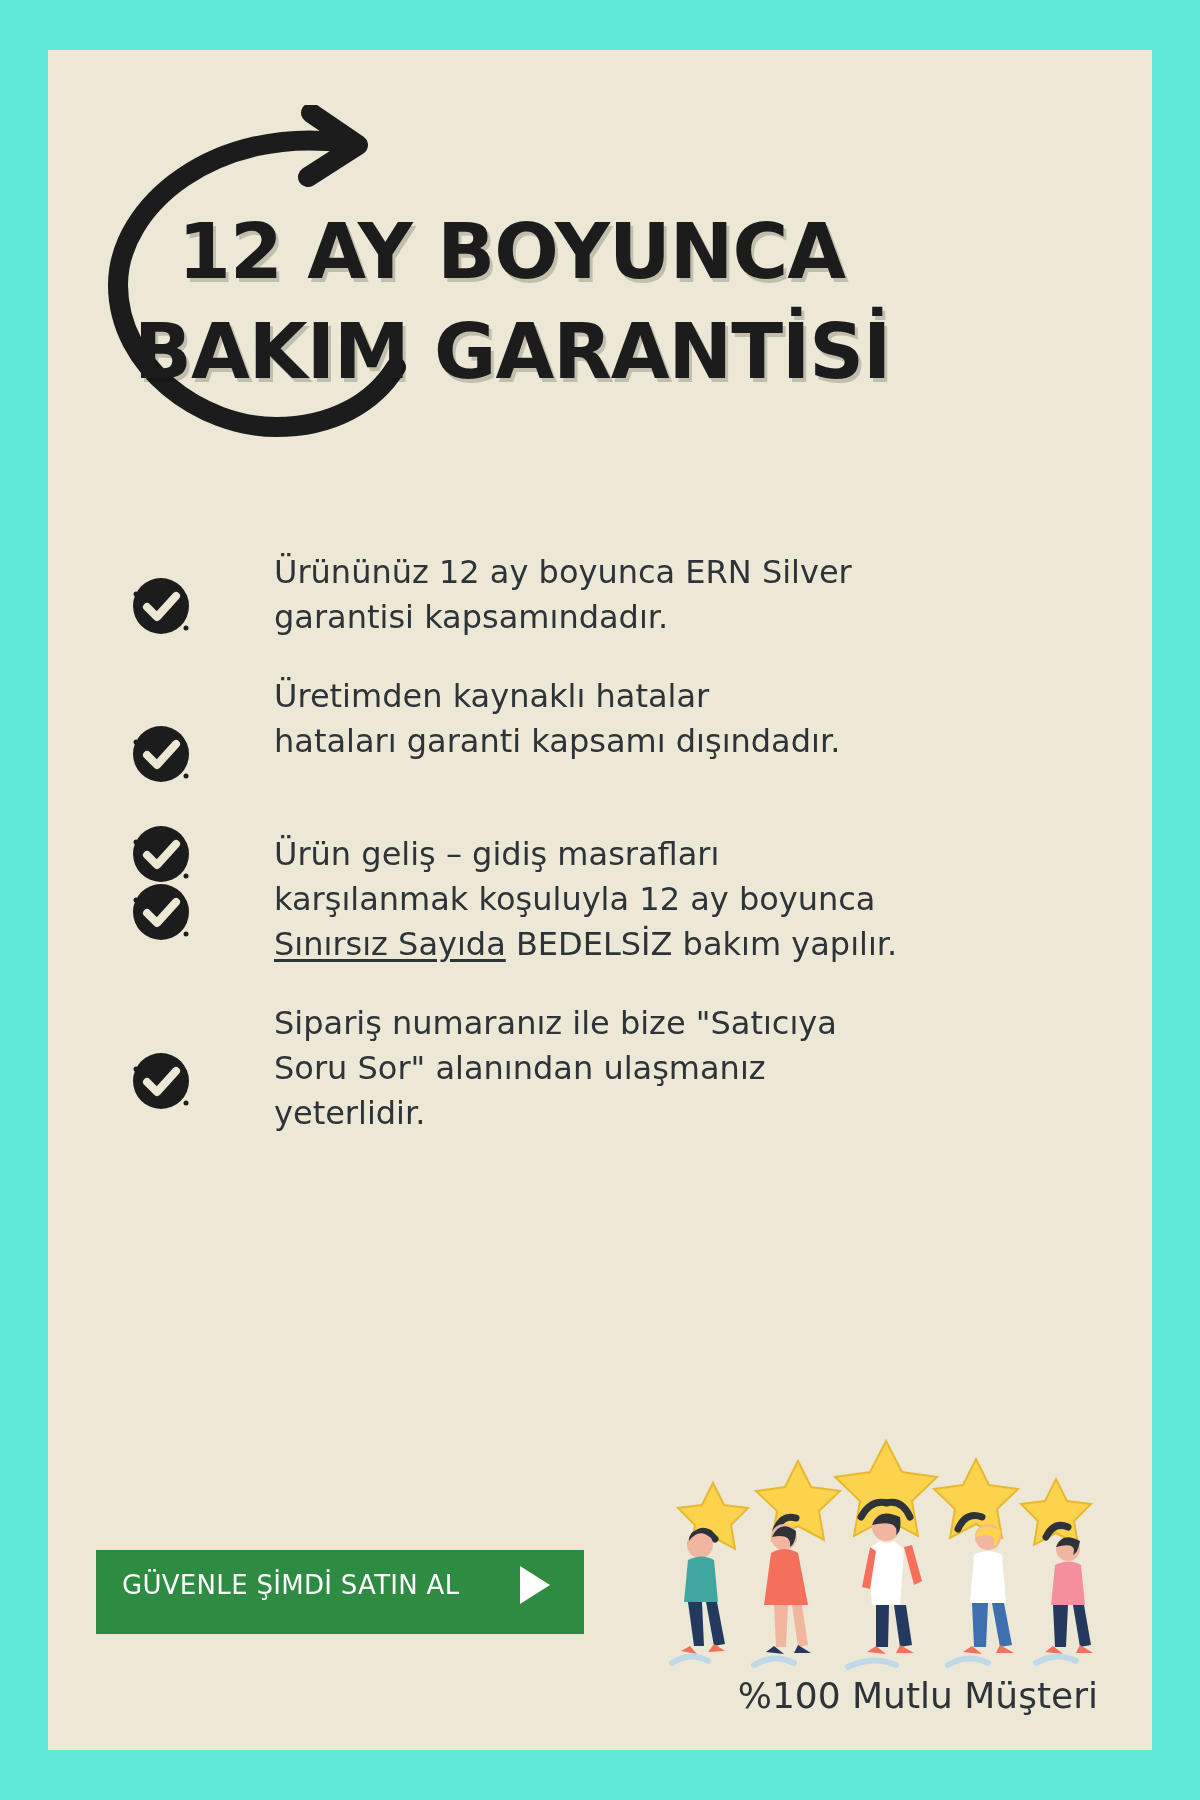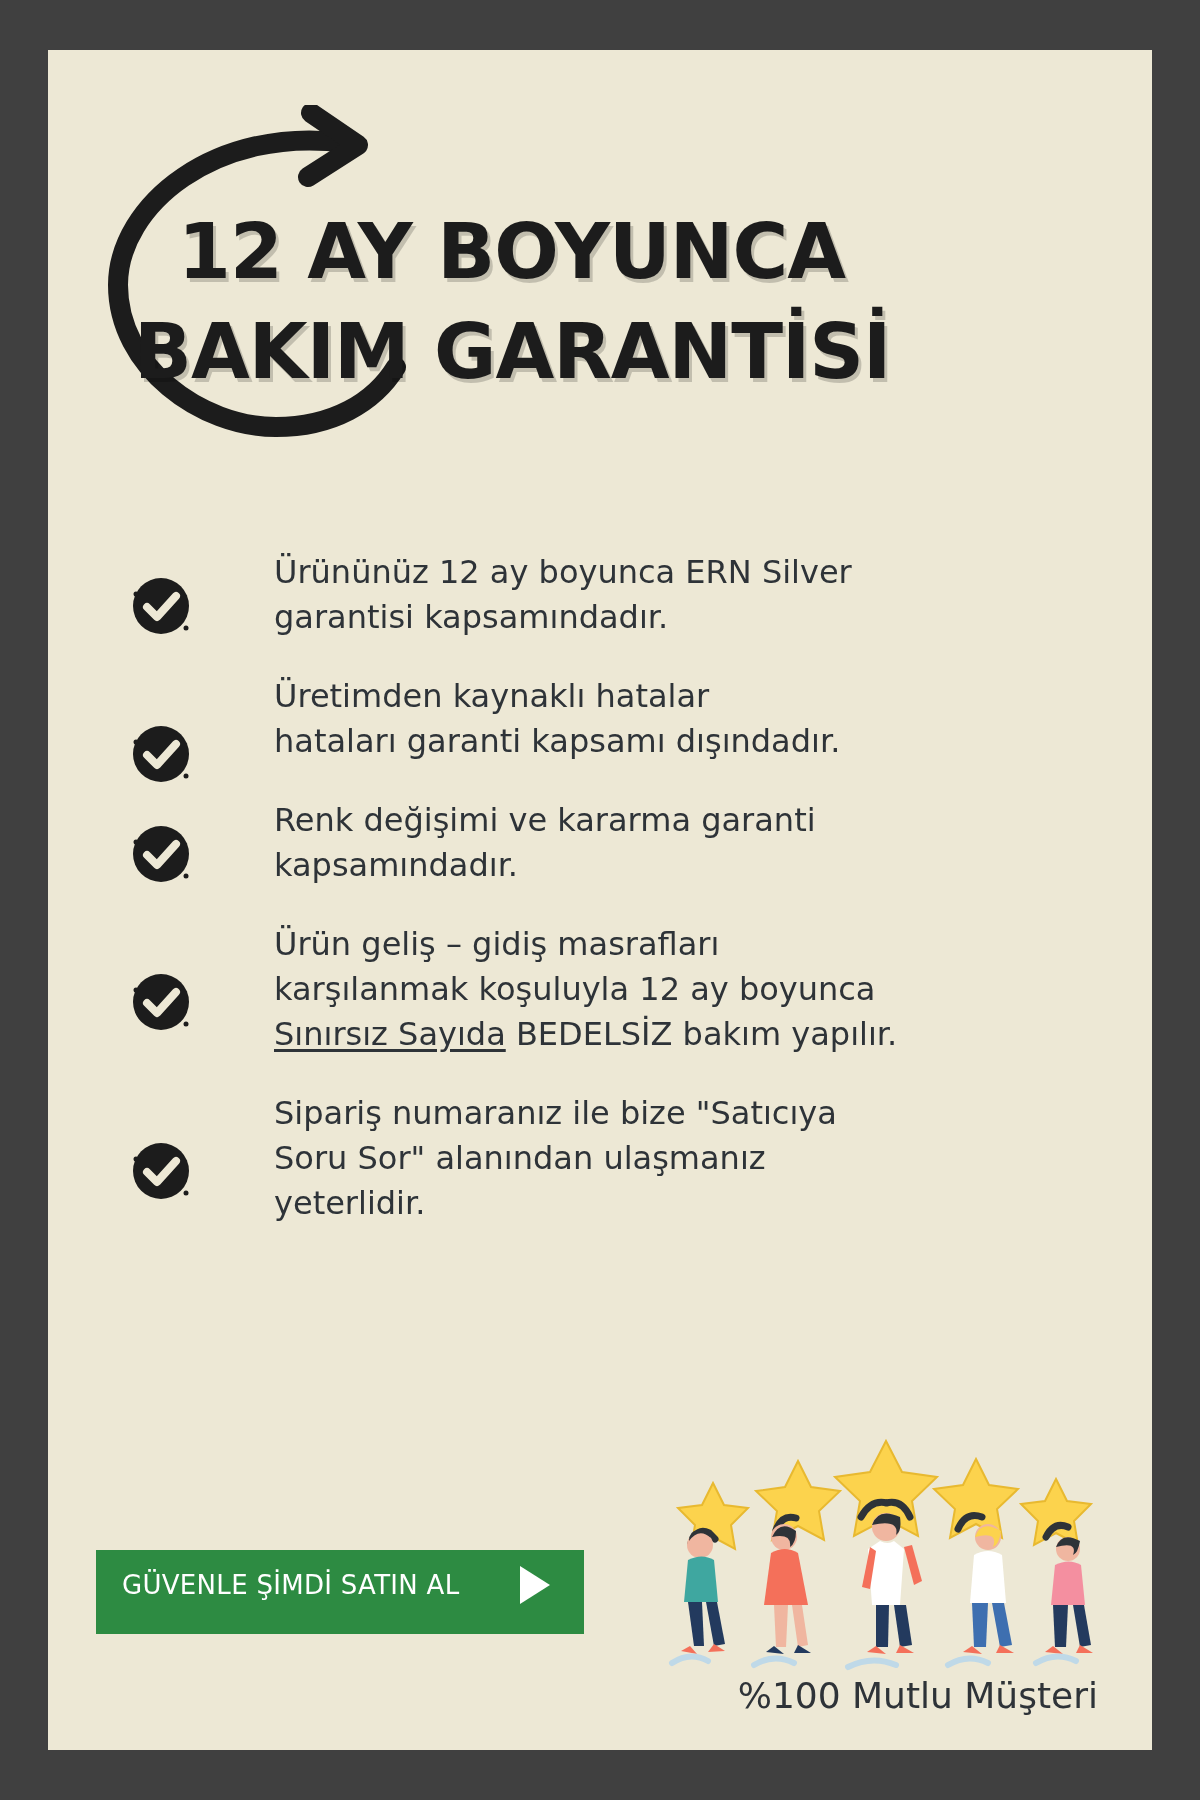--- a/index.html
+++ b/index.html
@@ -10,21 +10,21 @@
     width: 1200px;
     height: 1800px;
     background: #FBDE6B;
     font-family: "Liberation Sans", sans-serif;
     overflow: hidden;
   }
   .poster {
     position: relative;
     width: 1200px;
     height: 1800px;
-    background: #404040;
+    background: #5eead4;
     box-sizing: border-box;
   }
   .panel {
     position: absolute;
     left: 48px;
     top: 50px;
     width: 1104px;
     height: 1700px;
     background: #EDE8D5;
     box-sizing: border-box;
@@ -210,24 +210,20 @@
 
       <div class="bullet lines2">
         <span class="check">
           <svg viewBox="0 0 66 66" width="66" height="66" aria-hidden="true">
             <circle cx="33" cy="34" r="28" fill="#1C1C1C"></circle>
             <path d="M19 35 L29 45 L48 24" fill="none" stroke="#EDE8D5" stroke-width="8" stroke-linecap="round" stroke-linejoin="round"></path>
             <circle cx="8" cy="22" r="2.5" fill="#1C1C1C"></circle>
             <circle cx="58" cy="56" r="2.5" fill="#1C1C1C"></circle>
           </svg>
         </span>
-        <div class="btext">
-          <div>Renk değişimi ve kararma garanti</div>
-          <div>kapsamındadır.</div>
-        </div>
       </div>
 
       <div class="bullet lines3">
         <span class="check">
           <svg viewBox="0 0 66 66" width="66" height="66" aria-hidden="true">
             <circle cx="33" cy="34" r="28" fill="#1C1C1C"></circle>
             <path d="M19 35 L29 45 L48 24" fill="none" stroke="#EDE8D5" stroke-width="8" stroke-linecap="round" stroke-linejoin="round"></path>
             <circle cx="8" cy="22" r="2.5" fill="#1C1C1C"></circle>
             <circle cx="58" cy="56" r="2.5" fill="#1C1C1C"></circle>
           </svg>

